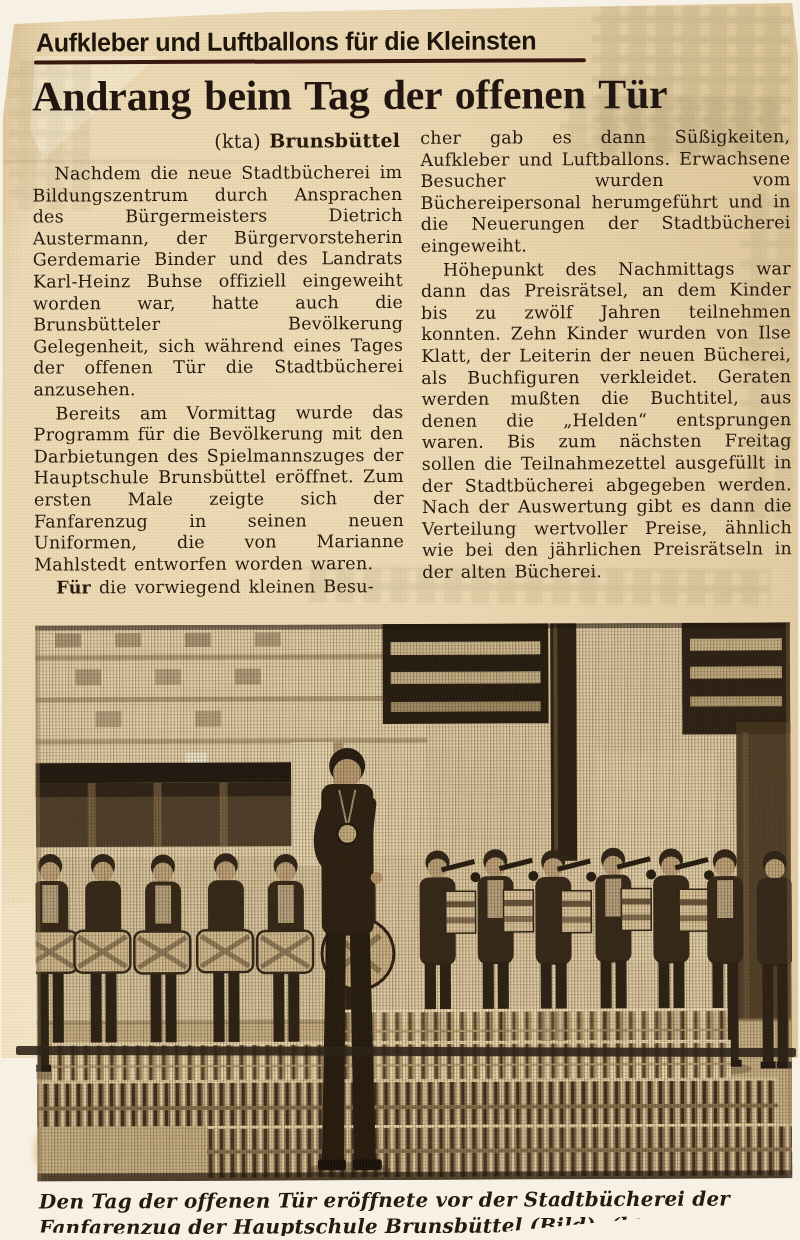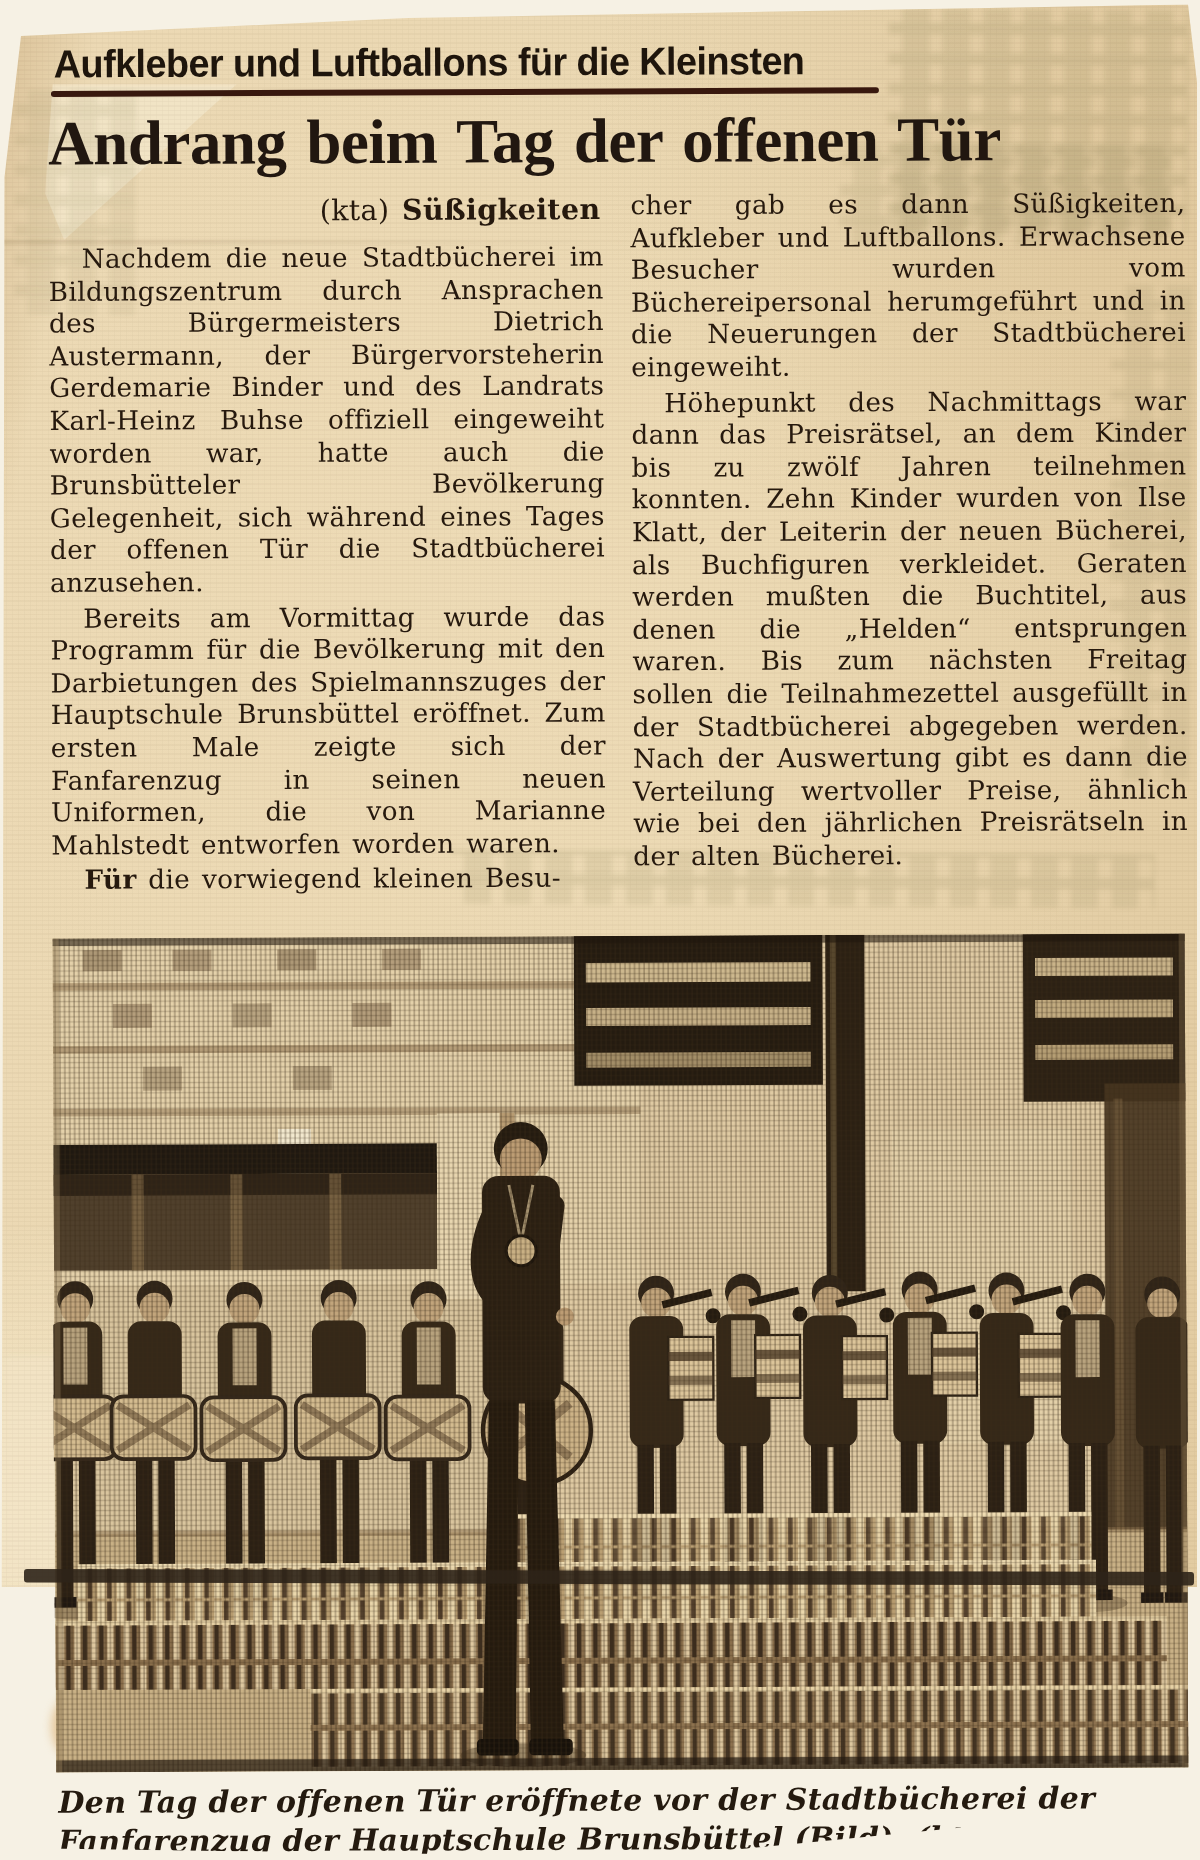--- a/index.html
+++ b/index.html
@@ -87,21 +87,21 @@
   <div class="bleed bleed-5"></div>
   <div class="grain"></div>
 
   <div class="inner">
     <h2 class="kicker">Aufkleber und Luftballons für die Kleinsten</h2>
     <div class="kicker-rule"></div>
     <h1 class="headline">Andrang beim Tag der offenen Tür</h1>
 
     <div class="columns">
       <div class="col">
-        <p class="byline"><span>(kta)</span> <b>Süßigkeiten</b></p>
+        <p class="byline"><span>(kta)</span> <b>Brunsbüttel</b></p>
         <p class="para">Nachdem die neue Stadtbücherei im Bildungszentrum durch Ansprachen des Bürgermeisters Dietrich Austermann, der Bürgervorsteherin Gerdemarie Binder und des Landrats Karl-Heinz Buhse offiziell eingeweiht worden war, hatte auch die Brunsbütteler Bevölkerung Gelegenheit, sich während eines Tages der offenen Tür die Stadtbücherei anzusehen.</p>
         <p class="para">Bereits am Vormittag wurde das Programm für die Bevölkerung mit den Darbietungen des Spielmannszuges der Hauptschule Brunsbüttel eröffnet. Zum ersten Male zeigte sich der Fanfarenzug in seinen neuen Uniformen, die von Marianne Mahlstedt entworfen worden waren.</p>
         <p class="para"><b>Für</b> <span>die vorwiegend kleinen Besu-</span></p>
       </div>
       <div class="col">
         <p class="para no-indent">cher gab es dann Süßigkeiten, Aufkleber und Luftballons. Erwachsene Besucher wurden vom Büchereipersonal herumgeführt und in die Neuerungen der Stadtbücherei eingeweiht.</p>
         <p class="para">Höhepunkt des Nachmittags war dann das Preisrätsel, an dem Kinder bis zu zwölf Jahren teilnehmen konnten. Zehn Kinder wurden von Ilse Klatt, der Leiterin der neuen Bücherei, als Buchfiguren verkleidet. Geraten werden mußten die Buchtitel, aus denen die „Helden“ entsprungen waren. Bis zum nächsten Freitag sollen die Teilnahmezettel ausgefüllt in der Stadtbücherei abgegeben werden. Nach der Auswertung gibt es dann die Verteilung wertvoller Preise, ähnlich wie bei den jährlichen Preisrätseln in der alten Bücherei.</p>
       </div>
     </div>
 

